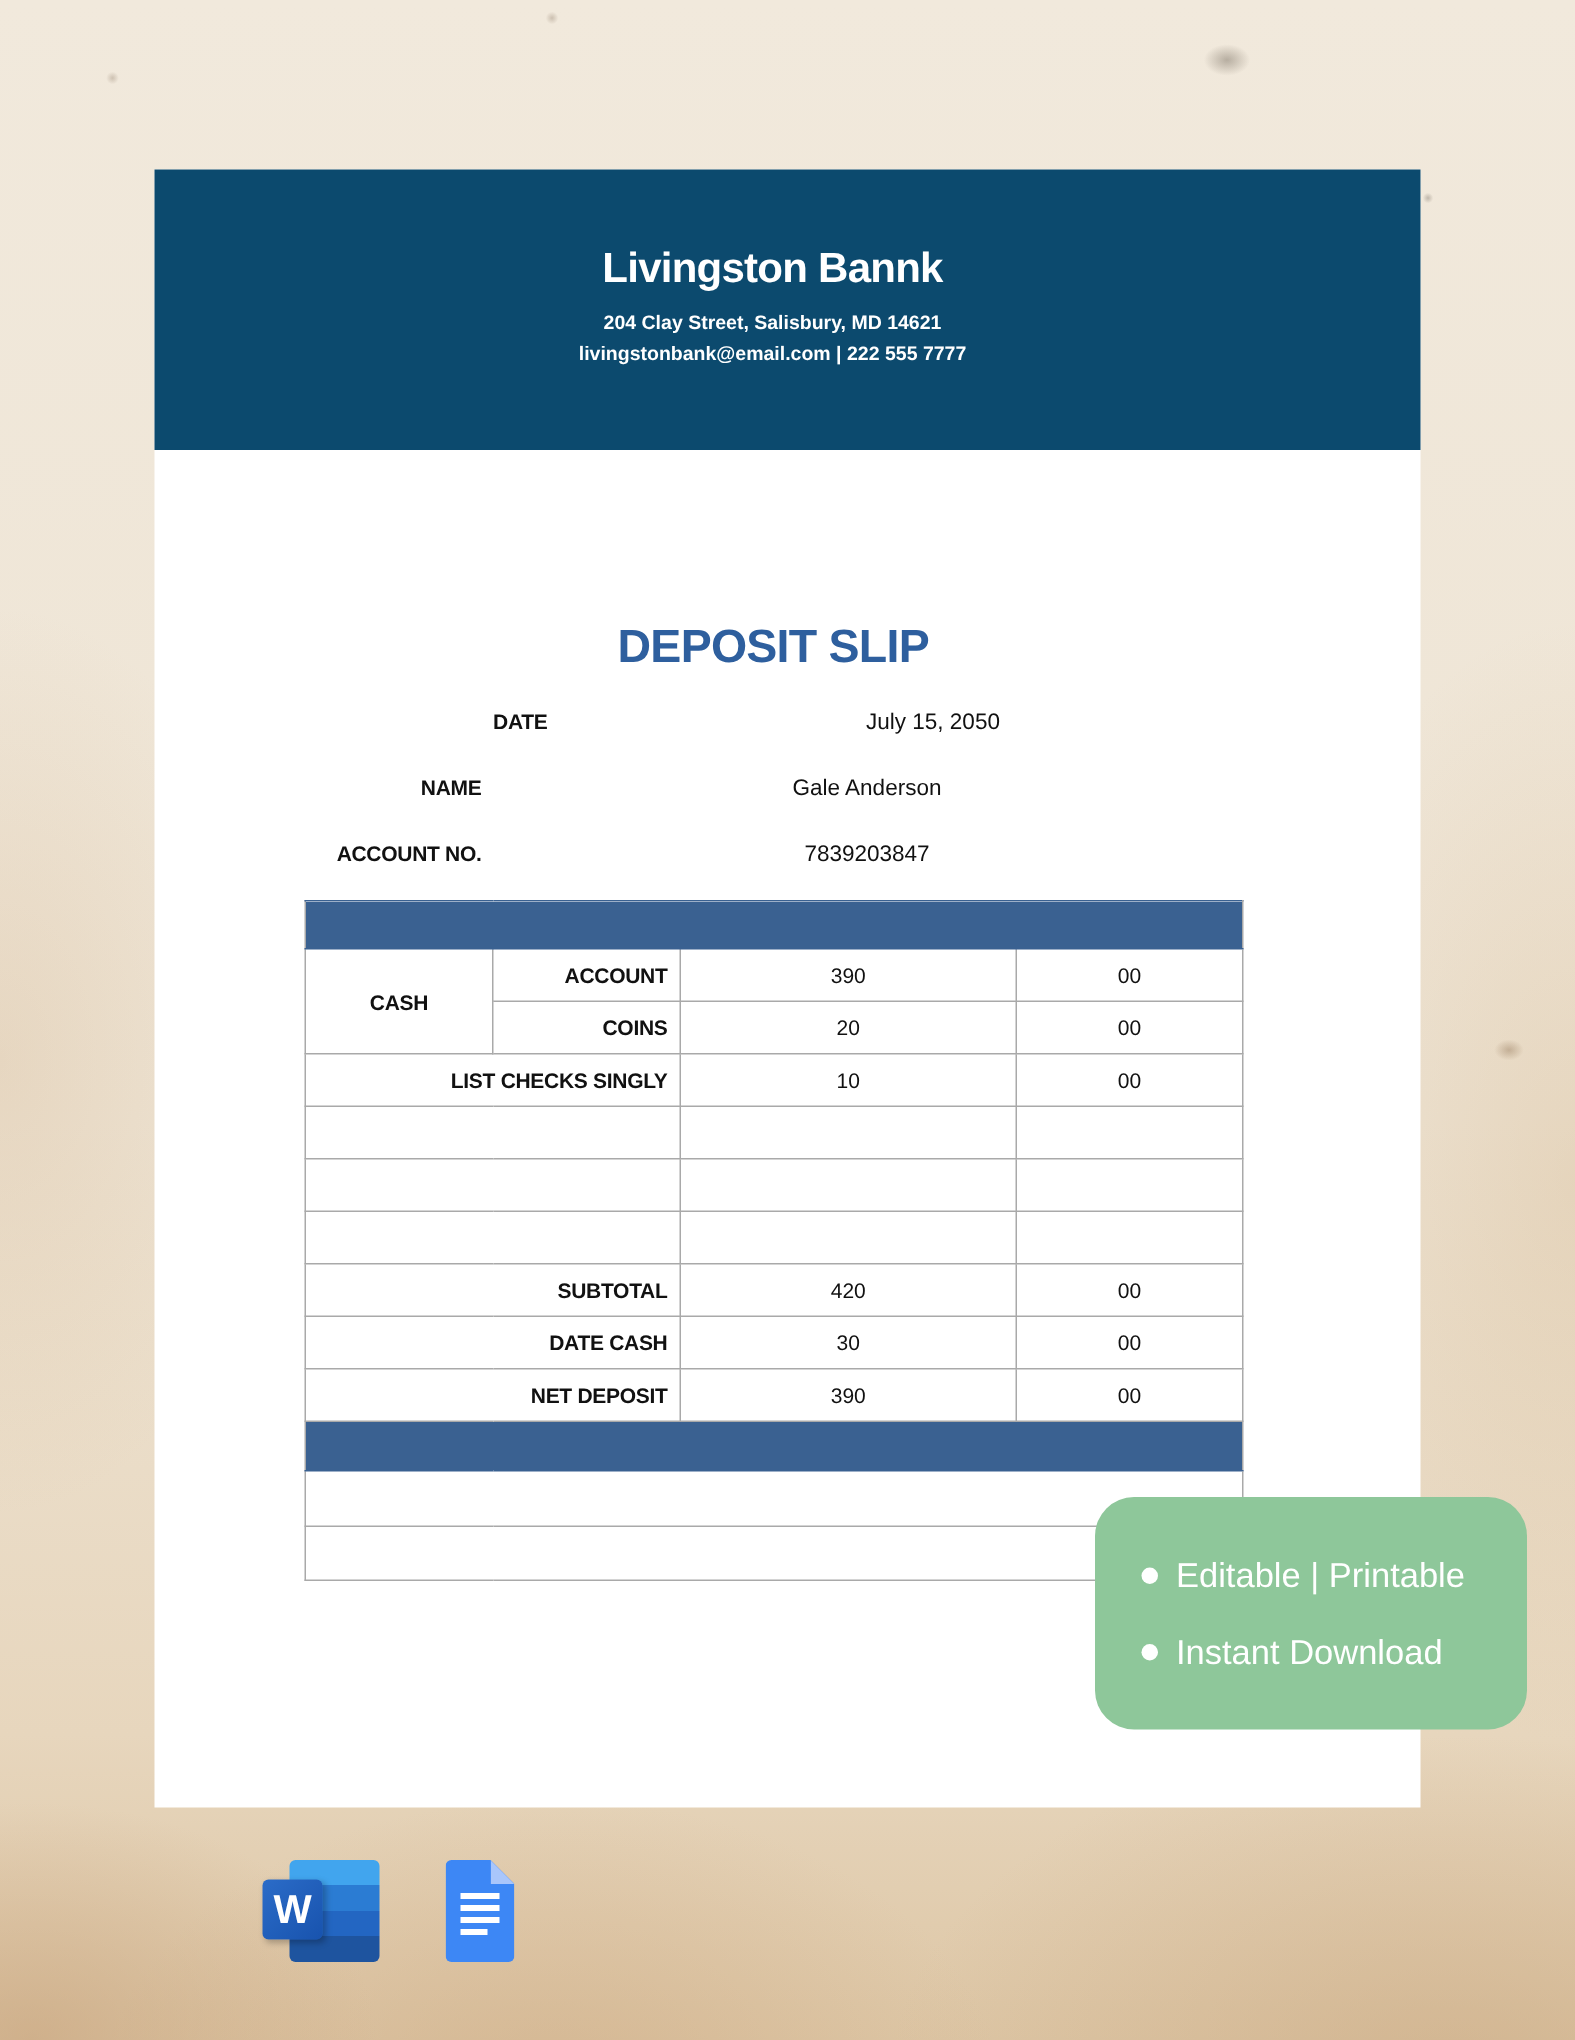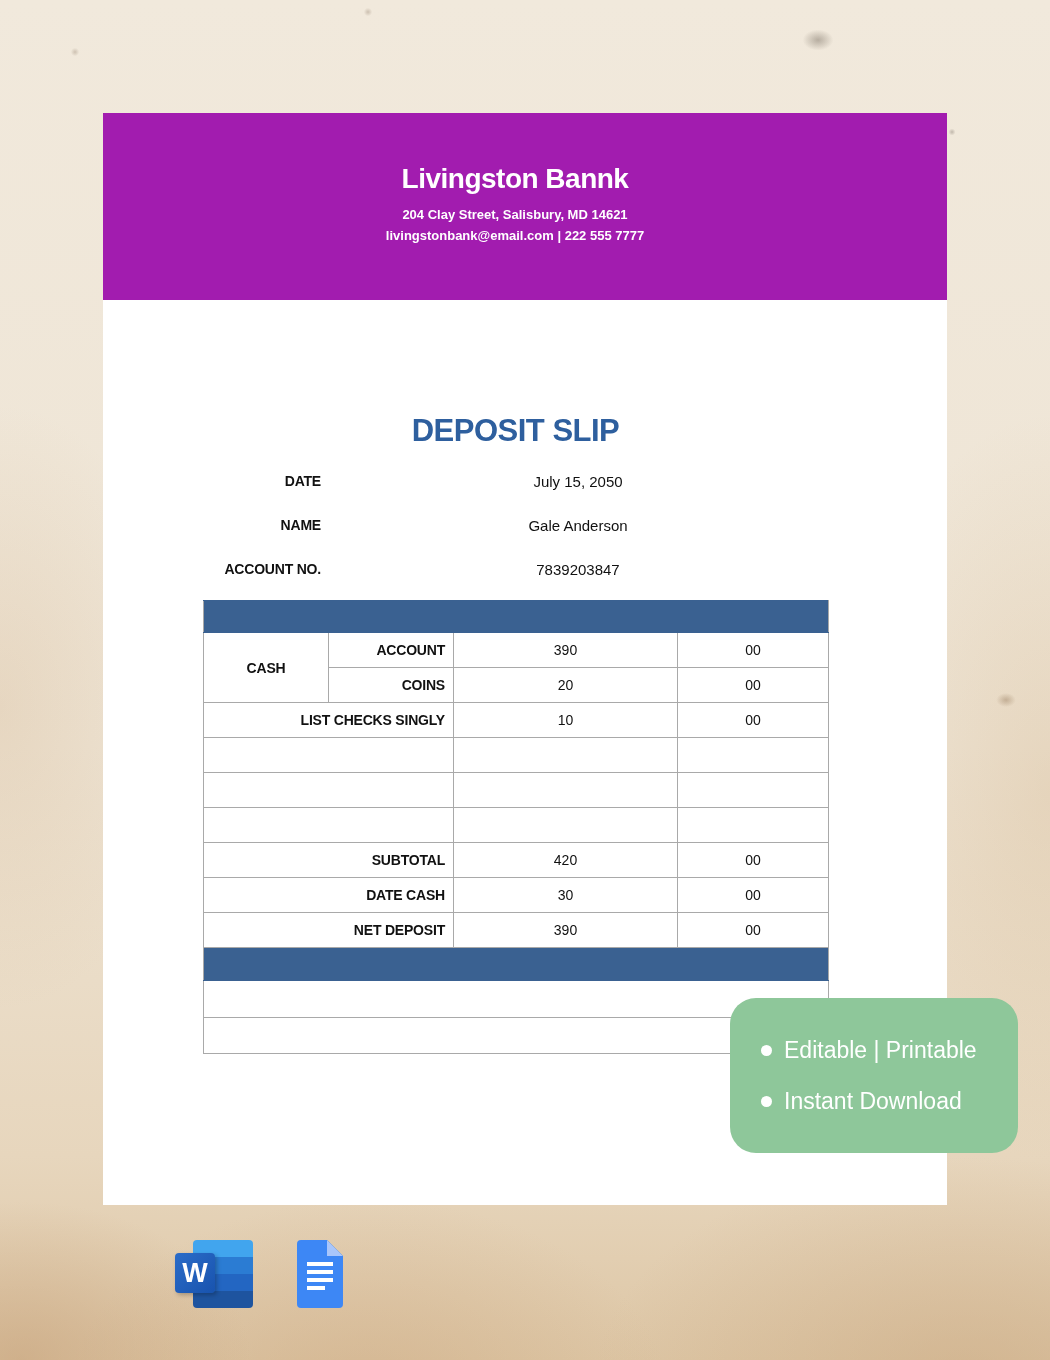--- a/index.html
+++ b/index.html
@@ -24,41 +24,41 @@
       linear-gradient(180deg, #f1e9dc 0%, #eee4d4 55%, #e7d6bd 85%, #ddc6a5 100%);
   }
 
   .page {
     position:absolute; left:103px; top:113px; width:844px; height:1092px;
     background:#ffffff;
   }
 
   .page-header {
     position:absolute; left:0; top:0; width:100%; height:187px;
-    background:#a21caf; color:#ffffff; text-align:center; padding-right:20px;
+    background:#0c4a6e; color:#ffffff; text-align:center; padding-right:20px;
   }
   .bank-name { padding-top:50px; font-size:28px; font-weight:bold; letter-spacing:-0.5px; }
   .bank-address { margin-top:12px; font-size:13px; font-weight:bold; }
   .bank-contact { margin-top:6px; font-size:13px; font-weight:bold; }
 
   .doc-title {
     position:absolute; left:100px; top:300px; width:625px;
     text-align:center; font-size:31px; font-weight:bold; color:#2e5f9e; letter-spacing:-0.5px;
   }
 
   .info-row { position:absolute; left:0; width:844px; height:22px; }
   .info-row .label {
     position:absolute; left:0; top:0; width:218px; text-align:right;
     font-size:14px; font-weight:bold; color:#111; letter-spacing:-0.2px;
   }
   .info-row .value {
     position:absolute; left:330px; top:0; width:290px; text-align:center;
     font-size:15px; color:#111;
   }
-  .info-date    { top:360px; }
+  .info-date    { top:360px;margin-left:44px; }
   .info-name    { top:404px; }
   .info-account { top:448px; }
 
   table.slip {
     position:absolute; left:100px; top:487px;
     width:625px; border-collapse:collapse; table-layout:fixed;
   }
   table.slip td {
     border:1px solid #a9a9a9; font-size:14px; color:#111;
     overflow:hidden; white-space:nowrap;

